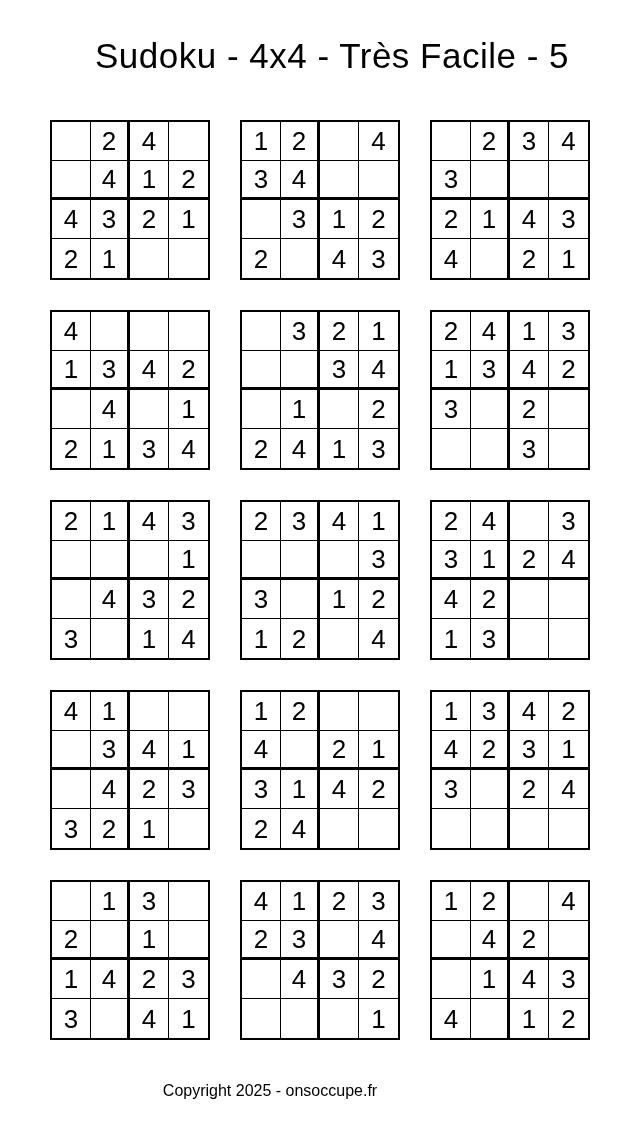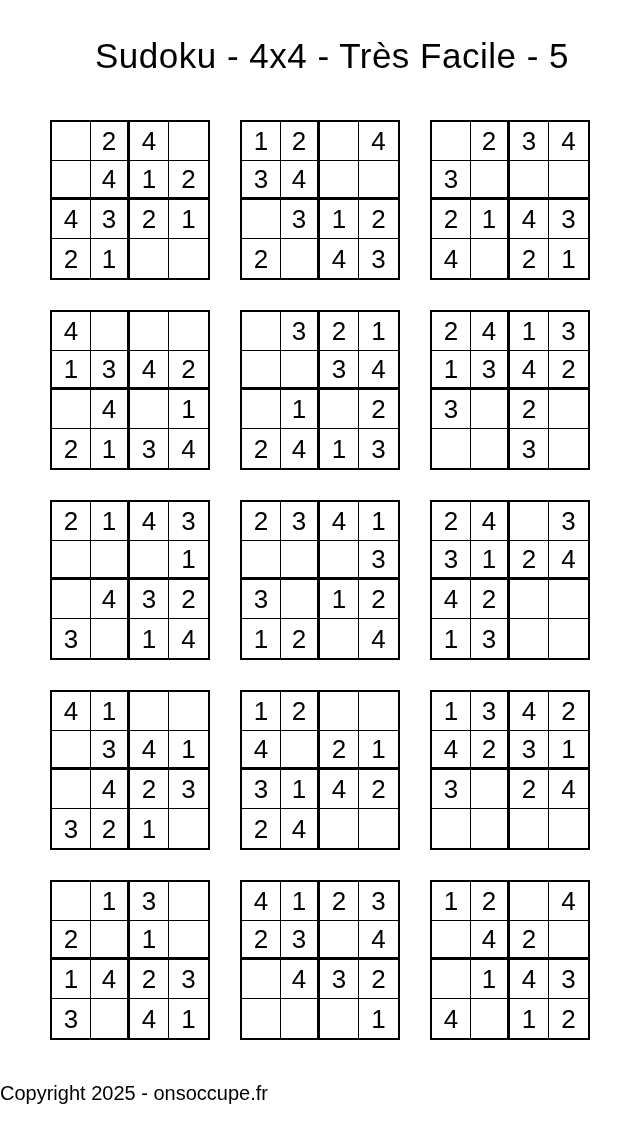--- a/index.html
+++ b/index.html
@@ -54,21 +54,22 @@
   }
   .cell.c1 { border-right-width: 3px; }
   .cell.r1 { border-bottom-width: 3px; }
   .cell.c3 { border-right: none; }
   .cell.r3 { border-bottom: none; }
   .footer {
     position: absolute;
     top: 1082px;
     left: 0;
     width: 540px;
-    font-size: 20px;
+    text-align: center;
+    font-size: 16px;
   }
 </style>
 </head>
 <body>
 
 <h1 class="title">Sudoku - 4x4 - Très Facile - 5</h1>
 
 <div class="sheet" id="sheet">
     <div class="puzzle">
       <div class="cell r0 c0"></div>

